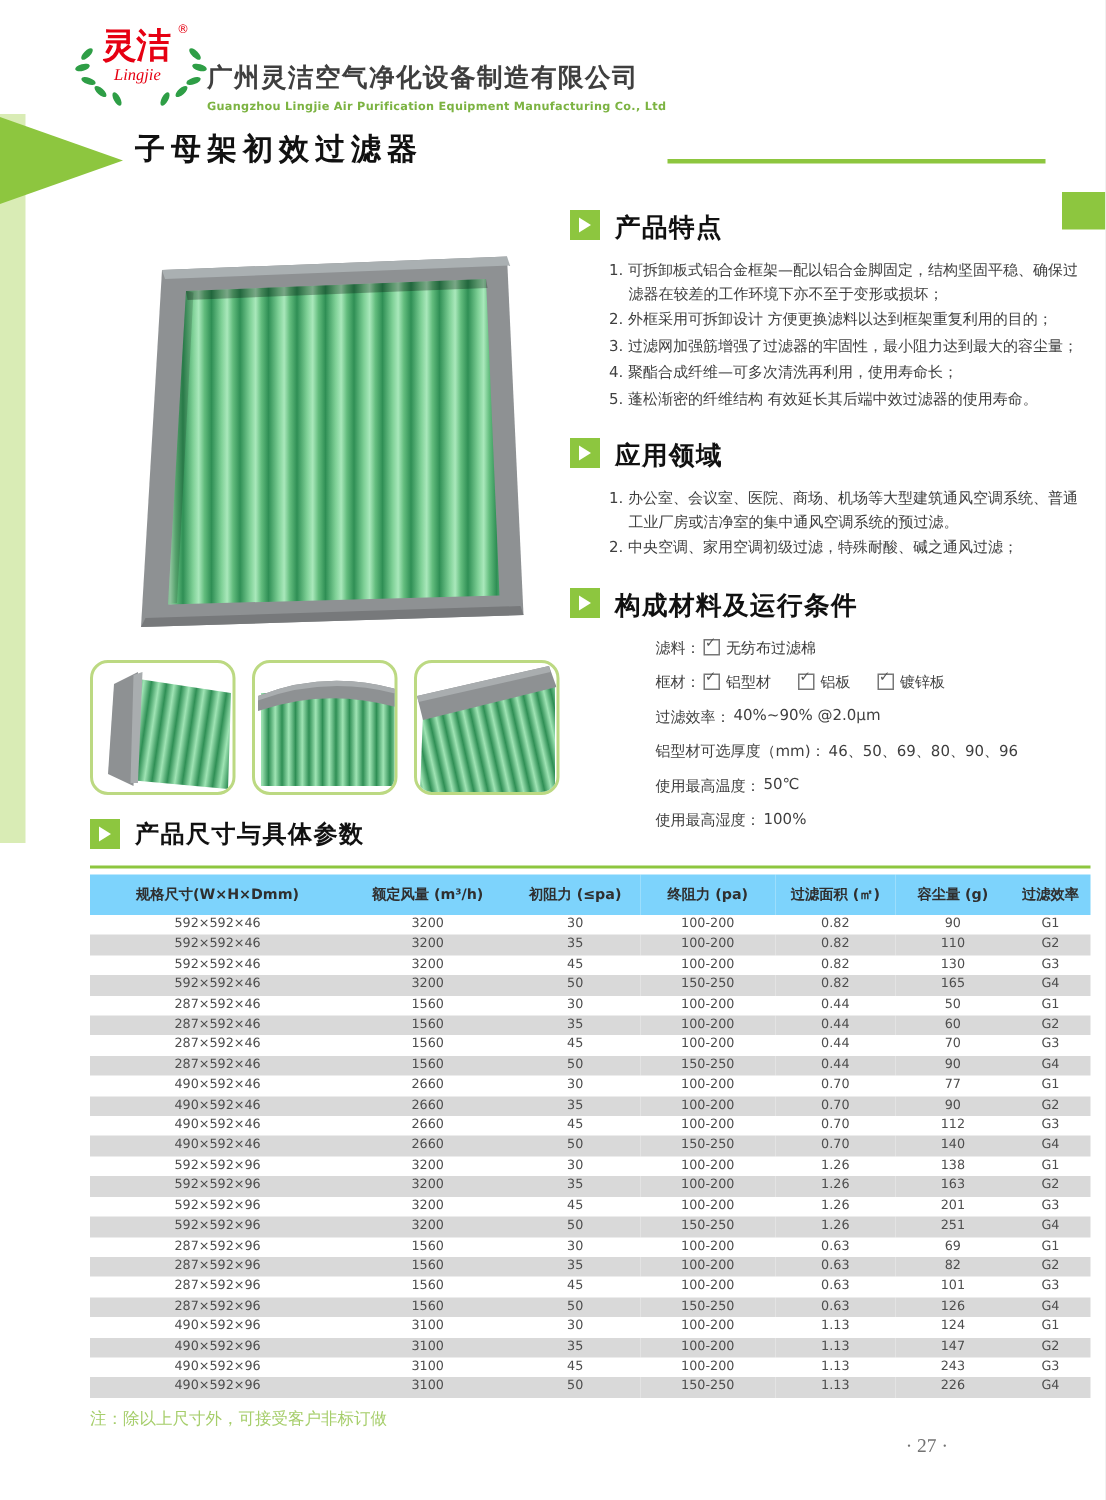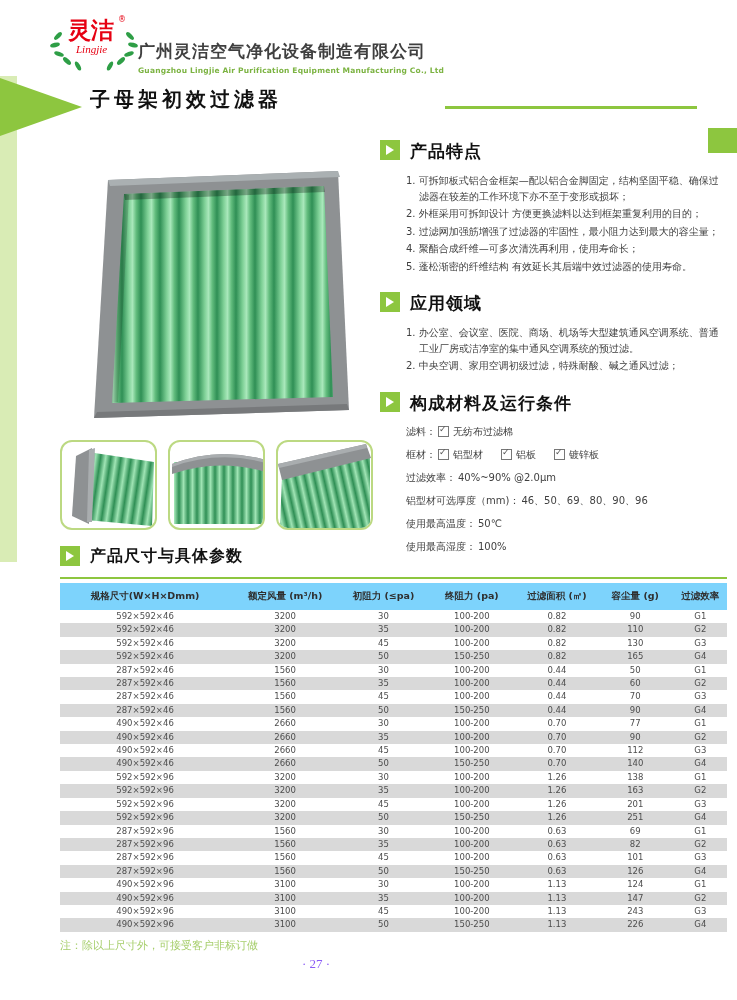--- a/index.html
+++ b/index.html
@@ -33,42 +33,42 @@
   .sec-icon{width:20px;height:20px;background:#8dc63f;display:flex;align-items:center;
             justify-content:center;flex:0 0 20px;}
   .sec-icon .tri{width:0;height:0;border-left:8px solid #fff;border-top:5px solid transparent;
                  border-bottom:5px solid transparent;}
   .sec-title{font-size:17px;font-weight:bold;color:#111;margin-left:10px;letter-spacing:1px;}
   .sec-body{margin:0 0 18px 26px;width:322px;}
   .list-item{font-size:10px;color:#3f3f3f;line-height:1.55;padding-left:13px;text-indent:-13px;
              margin-bottom:2px;}
   .mat-row{font-size:10px;color:#3f3f3f;margin-bottom:9px;display:flex;align-items:center;
            flex-wrap:wrap;}
-  .mat-label{white-space:nowrap;}
+  .mat-label{white-space:nowrap;margin-left:31px;}
   .checkbox{display:inline-block;width:9px;height:9px;border:1px solid #777;position:relative;
             margin:0 4px 0 2px;flex:0 0 9px;}
   .checkbox:after{content:"\2713";position:absolute;left:0px;top:-3px;font-size:9px;color:#555;}
   .mat-option{margin-right:16px;}
   .mat-value{margin-left:2px;}
 
   
   .spec-section{position:absolute;left:60px;top:546px;width:667px;}
   .spec-heading .sec-title{font-size:16px;}
   .spec-underline{width:667px;height:2px;background:#8dc63f;margin-top:4px;}
   table.spec{border-collapse:collapse;width:667px;margin-top:4px;table-layout:fixed;}
   table.spec th{background:#7dd3fc;color:#2f2f2f;font-size:9.5px;font-weight:bold;height:27px;
                 text-align:center;padding:0;}
   table.spec td{font-size:8.5px;color:#4d4d4d;height:13.4px;text-align:center;padding:0;
                 line-height:13.4px;}
   table.spec tr.alt{background:#d9d9d9;}
   .table-note{font-size:11px;color:#a6ce6b;margin-top:6px;}
 
   
-  .footer{position:absolute;left:0;top:956px;width:632px;text-align:center;font-size:13px;
-          color:#8b5cf6;font-family:"Liberation Serif","DejaVu Serif",serif;}
+  .footer{position:absolute;left:0;top:956px;width:632px;text-align:right;font-size:13px;
+          color:#737373;font-family:"Liberation Serif","DejaVu Serif",serif;}
 </style>
 </head>
 <body>
 
 <div class="page">
 
   <div class="logo-area">
     <svg width="96" height="62" viewBox="0 0 96 62">
       <g fill="#2e9e46">
         <ellipse cx="12" cy="26" rx="5" ry="2.2" transform="rotate(-45 12 26)"></ellipse>

